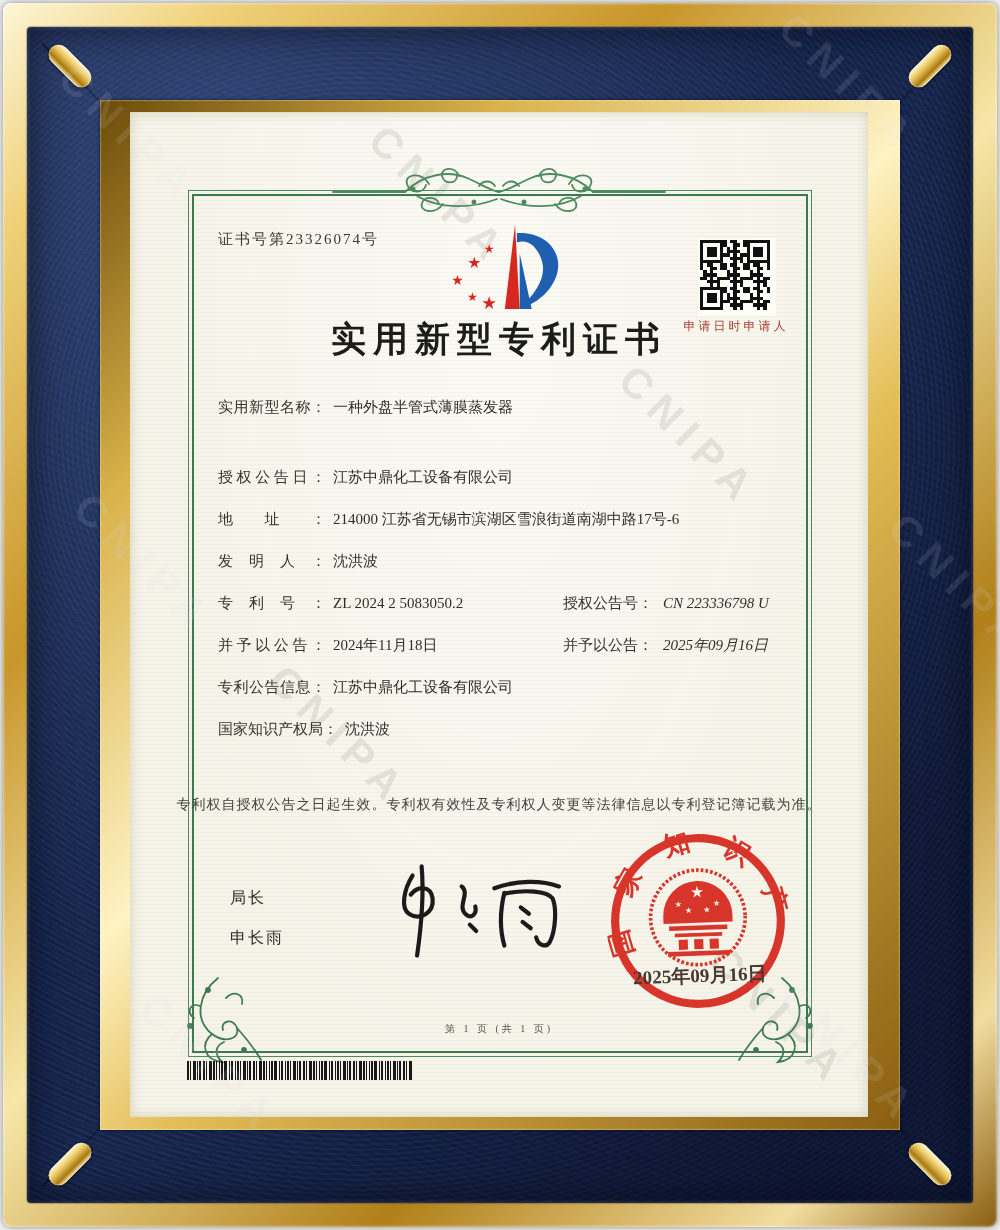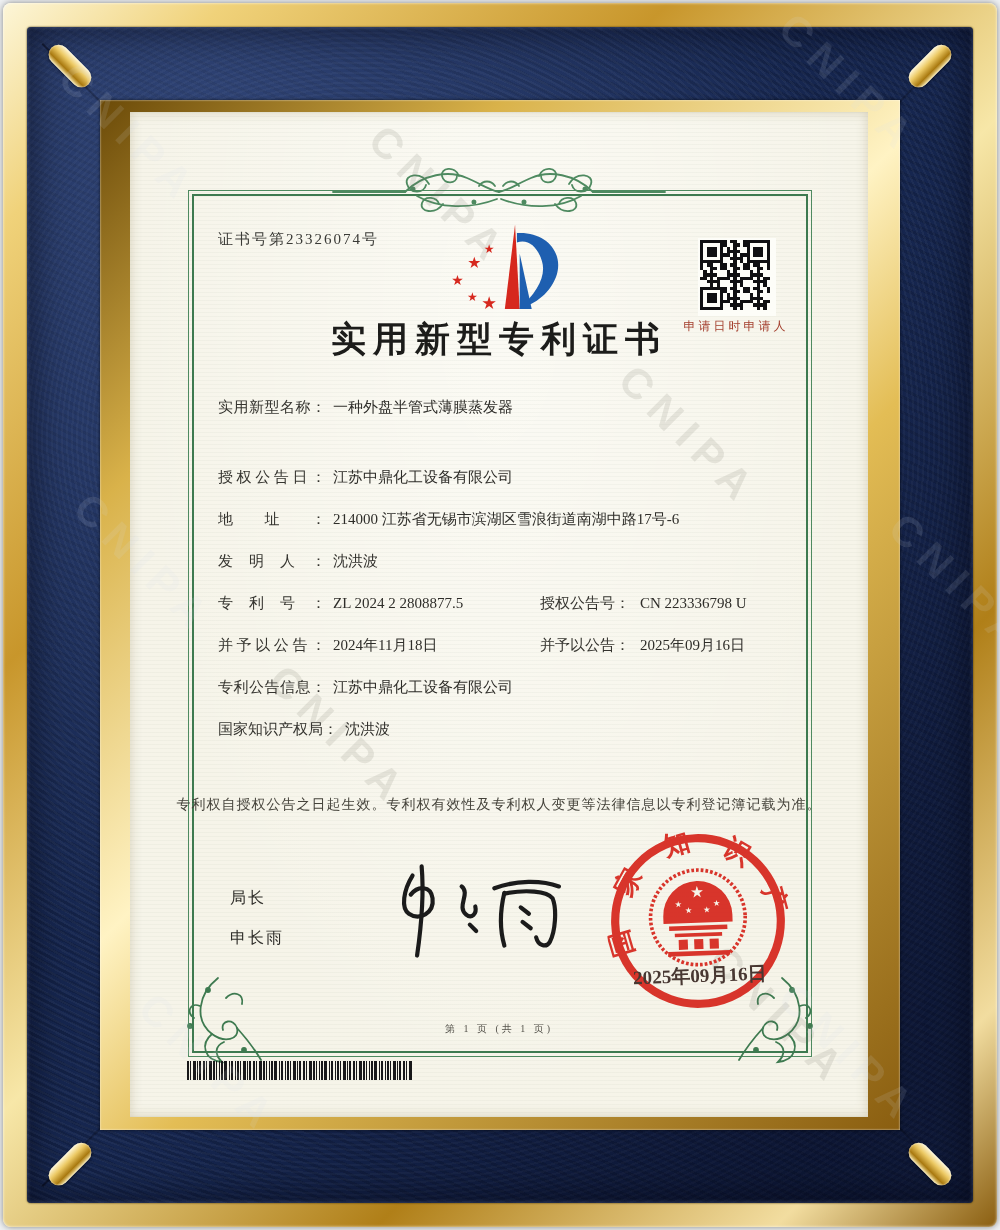--- a/index.html
+++ b/index.html
@@ -84,22 +84,22 @@
   .qr-box{position:absolute;left:568px;top:126px;width:74px;height:74px;background:#fdfdf8;padding:2px;}
   .qr-caption{position:absolute;left:540px;top:206px;width:132px;text-align:center;
     font-size:12px;letter-spacing:3px;color:#a4402f;}
   .title{position:absolute;left:0;right:0;top:204px;text-align:center;
     font-size:35px;font-weight:bold;letter-spacing:7px;color:#1c1c1a;}
   .fields{position:absolute;left:0;top:0;right:0;font-size:15px;}
   .row{position:absolute;left:88px;right:30px;white-space:nowrap;}
   .lab{display:inline-block;min-width:108px;text-align-last:justify;color:#35342f;}
   .val{margin-left:7px;color:#2e2d29;}
   .col2{position:absolute;left:322px;top:0;white-space:nowrap;}
-  .col2 .lab2{color:#35342f;}
-  .col2 .val{margin-left:10px;}
+  .col2 .lab2{color:#35342f;margin-left:23px;}
+  .col2 .val{margin-left:10px;font-style:italic;}
   .r-name{top:286px;} .r-patentee{top:356px;} .r-address{top:398px;} .r-inventor{top:440px;}
   .r-patno{top:482px;} .r-dates{top:524px;} .r-app{top:566px;} .r-inv2{top:608px;}
   .statement{position:absolute;left:45px;right:45px;top:676px;text-align:center;
     font-size:14px;line-height:33px;letter-spacing:1px;color:#45433b;}
   .director-title{position:absolute;left:100px;top:776px;font-size:16px;letter-spacing:2px;color:#2e2d29;}
   .director-name{position:absolute;left:100px;top:816px;font-size:16px;letter-spacing:2px;color:#2e2d29;}
   .signature{position:absolute;left:248px;top:744px;width:200px;height:110px;}
   .seal{position:absolute;left:477px;top:718px;width:182px;height:182px;
     mix-blend-mode:multiply;opacity:.94;transform:rotate(-2deg);}
   .page-no{position:absolute;left:0;right:0;top:910px;text-align:center;
@@ -375,21 +375,21 @@
       <div class="row r-patentee">
         <span class="lab">授权公告日：</span><span class="val">江苏中鼎化工设备有限公司</span>
       </div>
       <div class="row r-address">
         <span class="lab">地址：</span><span class="val">214000 江苏省无锡市滨湖区雪浪街道南湖中路17号-6</span>
       </div>
       <div class="row r-inventor">
         <span class="lab">发明人：</span><span class="val">沈洪波</span>
       </div>
       <div class="row r-patno">
-        <span class="lab">专利号：</span><span class="val">ZL 2024 2 2808877.5</span>
+        <span class="lab">专利号：</span><span class="val">ZL 2024 2 5083050.2</span>
         <span class="col2">
           <span class="lab2">授权公告号：</span><span class="val">CN 223336798 U</span>
         </span>
       </div>
       <div class="row r-dates">
         <span class="lab">并予以公告：</span><span class="val">2024年11月18日</span>
         <span class="col2">
           <span class="lab2">并予以公告：</span><span class="val">2025年09月16日</span>
         </span>
       </div>

